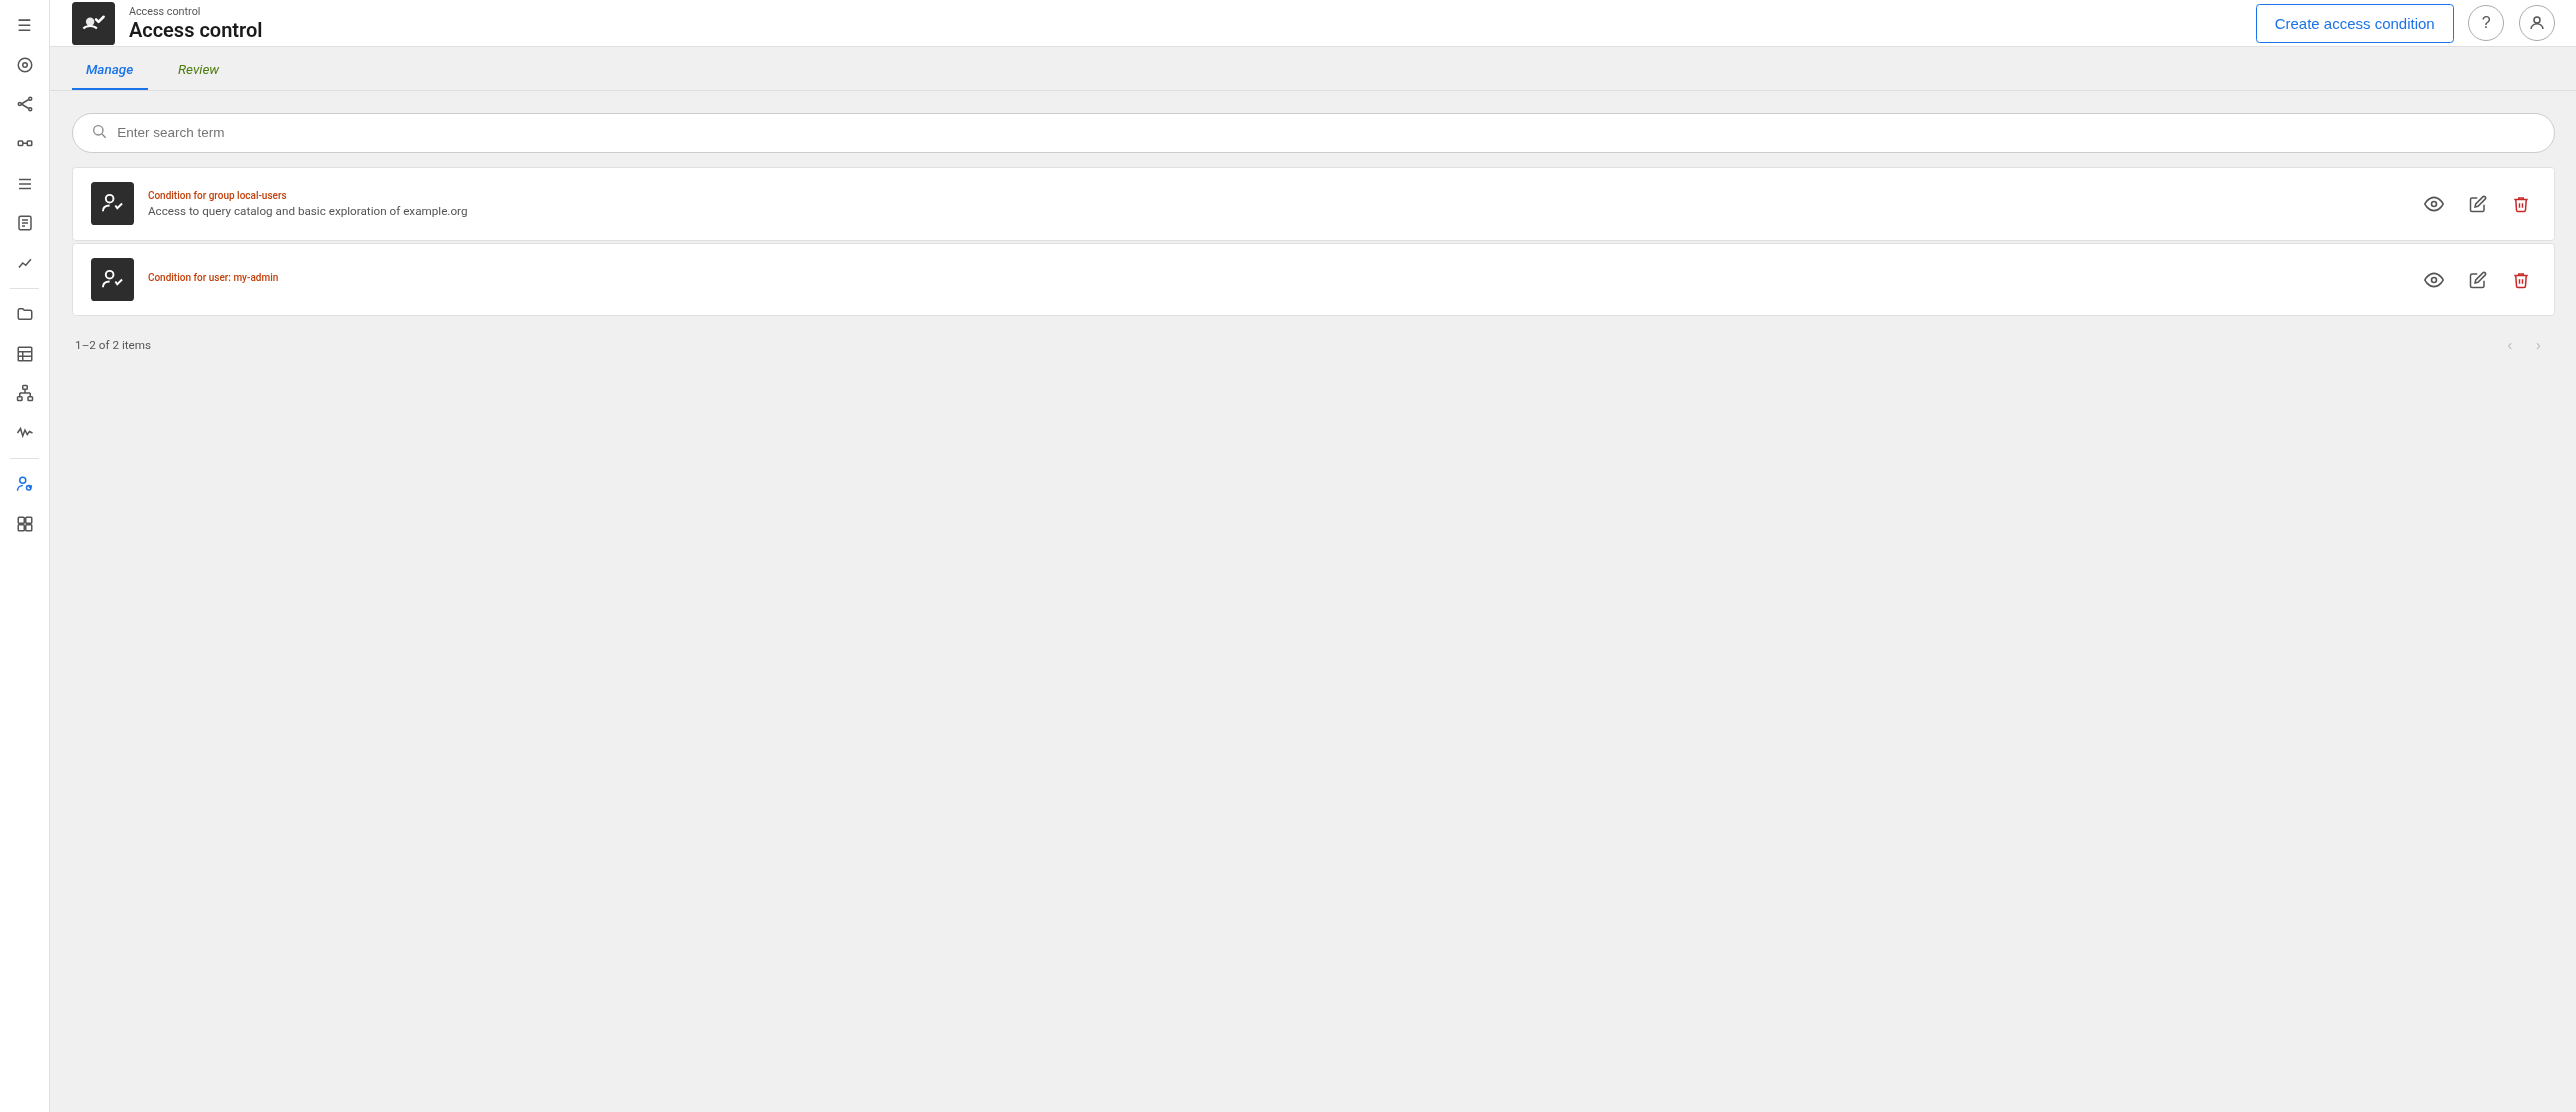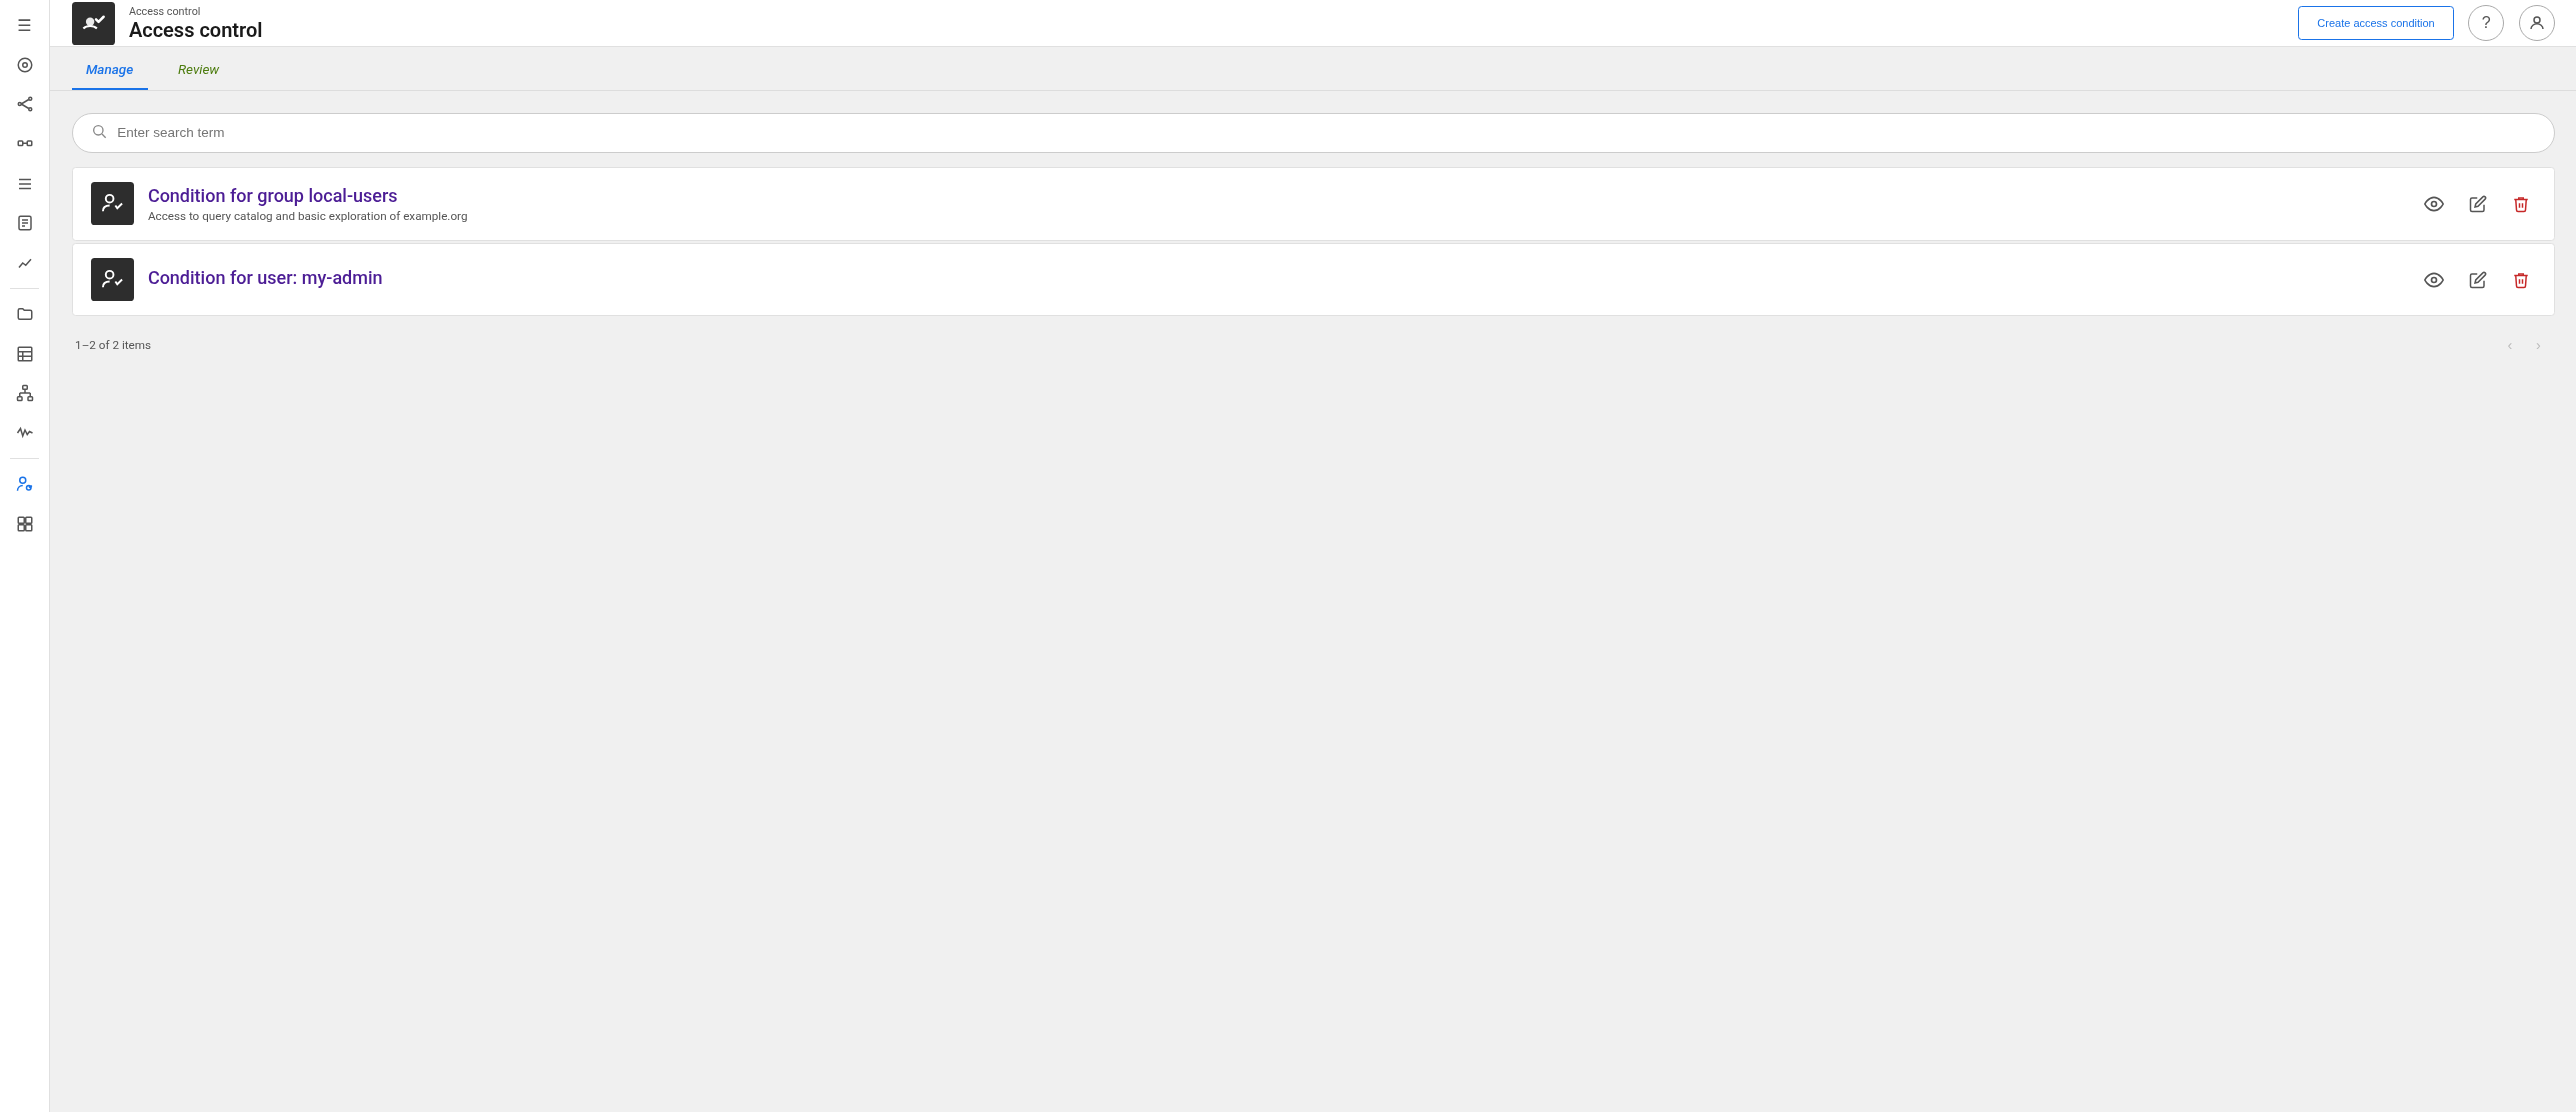--- a/index.html
+++ b/index.html
@@ -81,21 +81,21 @@
       font-weight: 600;
       color: #1a1a1a;
     }
     .header-spacer { flex: 1; }
     .create-btn {
       border: 1.3px solid #1a73e8;
       color: #1a73e8;
       background: #fff;
       padding: 10px 18px;
       border-radius: 3.6px;
-      font-size: 11px;
+      font-size: 15px;
       cursor: pointer;
       font-weight: 500;
     }
     .header-icon-btn {
       width: 36px;
       height: 36px;
       border-radius: 50%;
       border: 1.3px solid #aaa;
       background: none;
       display: flex;
@@ -186,22 +186,22 @@
       align-items: center;
       justify-content: center;
       color: white;
       font-size: 18px;
       flex-shrink: 0;
     }
     .list-item-text {
       flex: 1;
     }
     .list-item-title {
-      font-size: 18px;
-      color: #4c1d95;
+      font-size: 10px;
+      color: #c2410c;
       font-weight: 500;
       cursor: pointer;
       margin-bottom: 3.6px;
     }
     .list-item-desc {
       font-size: 11.7px;
       color: #555;
     }
     .list-item-actions {
       display: flex;

